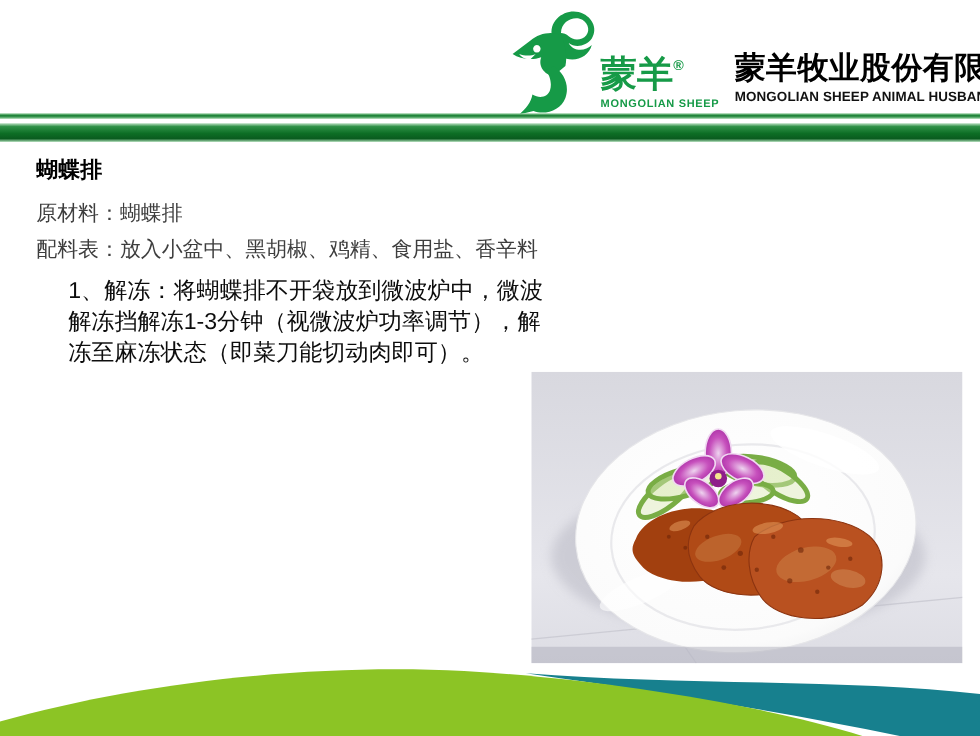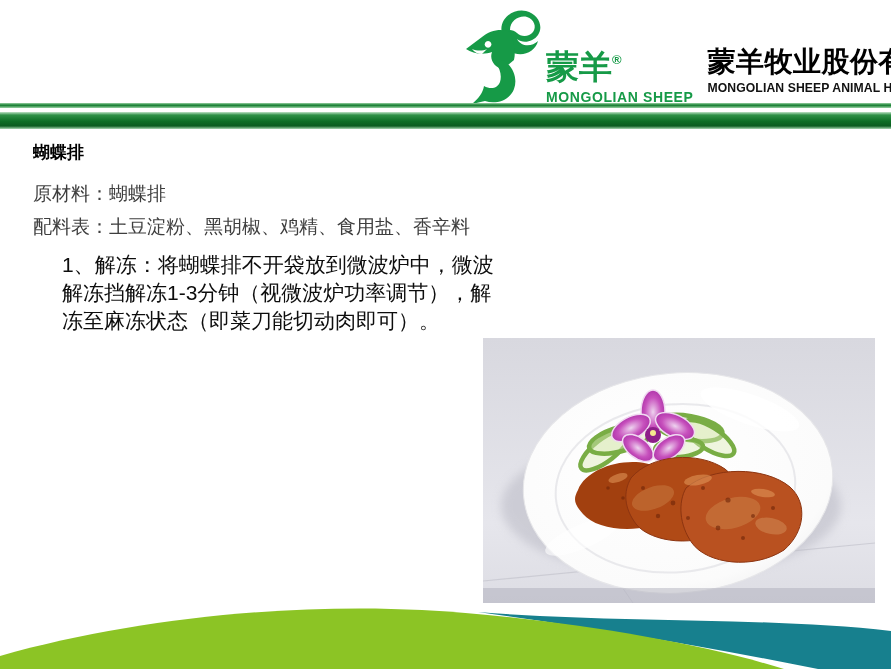--- a/index.html
+++ b/index.html
@@ -9,35 +9,35 @@
     background:#ffffff;
     font-family:"Liberation Sans","DejaVu Sans",sans-serif;
   }
   
   .header { position:absolute; top:0; left:0; width:891px; height:96px; background:#fff; }
   .logo-row { position:absolute; top:8px; left:458px; display:flex; align-items:flex-start; }
   .goat-svg { width:86px; height:96px; display:block; }
   .brand { margin-left:2px; padding-top:42px; }
   .brand-cn { font-size:33px; font-weight:bold; color:#169a47; line-height:1; white-space:nowrap; }
   .brand-cn sup { font-size:13px; vertical-align:14px; }
-  .brand-en { font-size:14px; font-weight:bold; color:#169a47; letter-spacing:0.6px; margin-top:6px; white-space:nowrap; }
+  .brand-en { font-size:10px; font-weight:bold; color:#169a47; letter-spacing:0.6px; margin-top:6px; white-space:nowrap; }
   .company { margin-left:14px; padding-top:38px; }
   .company-cn { font-size:28px; font-weight:bold; color:#000; line-height:1.15; white-space:nowrap; letter-spacing:0.5px; }
   .company-en { font-size:12.2px; font-weight:bold; color:#111; margin-top:3px; letter-spacing:0.1px; white-space:nowrap; }
   
   .rule-thin {
     position:absolute; top:103px; left:0; width:891px; height:5px;
     background:linear-gradient(180deg,#9ad2a4 0%,#117a2d 45%,#9ad2a4 100%);
   }
   .rule-thick {
     position:absolute; top:112px; left:0; width:891px; height:17px;
     background:linear-gradient(180deg,#bfe2c6 0%,#2f9147 18%,#0d6e25 55%,#0a5c1f 82%,#a7d8b1 100%);
   }
   
-  .title { position:absolute; left:33px; top:141px; margin:0; font-size:17px; font-weight:bold; color:#000; }
+  .title { position:absolute; left:33px; top:141px; margin:0; font-size:20px; font-weight:bold; color:#000; }
   .meta { position:absolute; left:33px; margin:0; font-size:19px; color:#3e3e3e; white-space:nowrap;text-align:center; }
   .meta-1 { top:181px; }
   .meta-2 { top:214px; }
   .steps { position:absolute; left:42px; top:251px; width:440px; font-size:21px; line-height:28.2px; color:#0d0d0d;margin-left:20px; }
   .steps p { margin:0; }
   
   .photo { position:absolute; left:483px; top:338px; width:392px; height:265px; margin:0; }
   .photo svg { display:block; width:100%; height:100%; }
   
   .waves { position:absolute; left:0; top:599px; width:891px; height:70px; }
@@ -69,21 +69,21 @@
         <div class="company-en">MONGOLIAN SHEEP ANIMAL HUSBANDRY CO. LTD</div>
       </div>
     </div>
   </div>
 
   <div class="rule-thin"></div>
   <div class="rule-thick"></div>
 
   <h1 class="title">蝴蝶排</h1>
   <p class="meta meta-1">原材料：蝴蝶排</p>
-  <p class="meta meta-2">配料表：土豆淀粉、黑胡椒、鸡精、食用盐、香辛料</p>
+  <p class="meta meta-2">配料表：放入小盆中、黑胡椒、鸡精、食用盐、香辛料</p>
 
   <div class="steps">
     <p>1、解冻：将蝴蝶排不开袋放到微波炉中，微波解冻挡解冻1-3分钟（视微波炉功率调节），解冻至麻冻状态（即菜刀能切动肉即可）。</p>
   </div>
 
   <figure class="photo" aria-label="白色餐盘中的腌制蝴蝶排，配黄瓜卷和兰花装饰">
     <svg viewBox="0 0 392 265">
       <defs>
         <linearGradient id="bgG" x1="0" y1="0" x2="0" y2="1">
           <stop offset="0" stop-color="#d8d8df"></stop>

